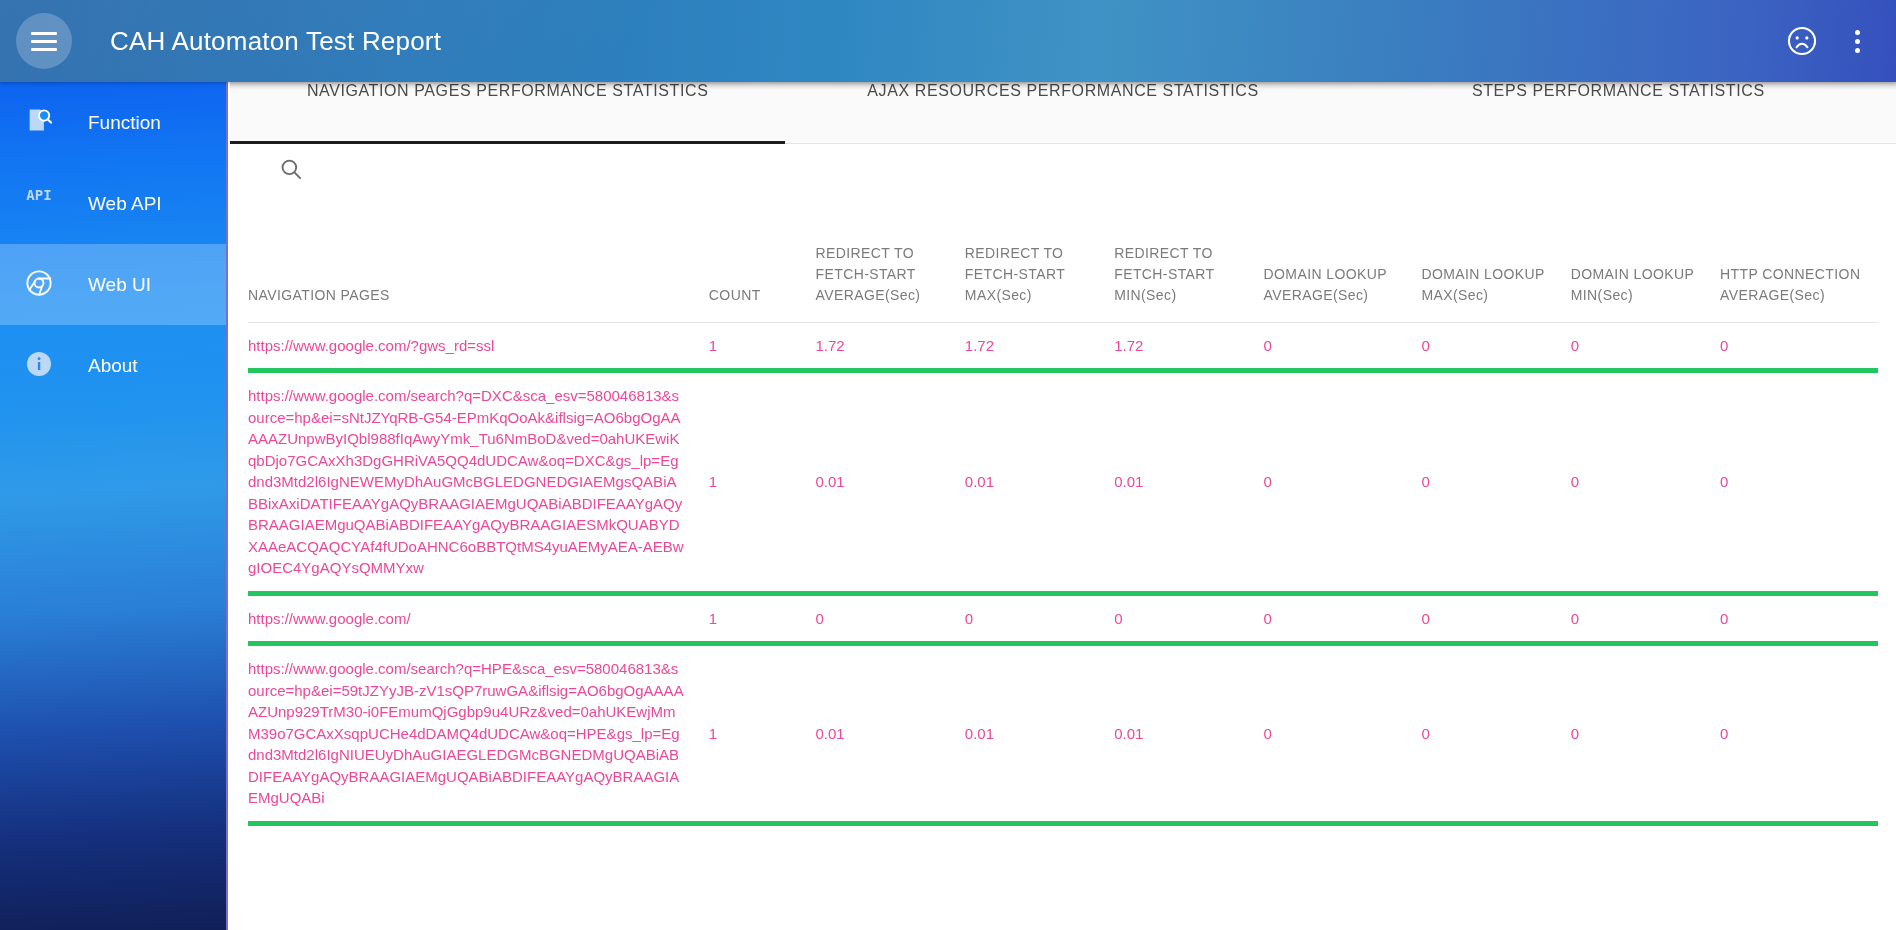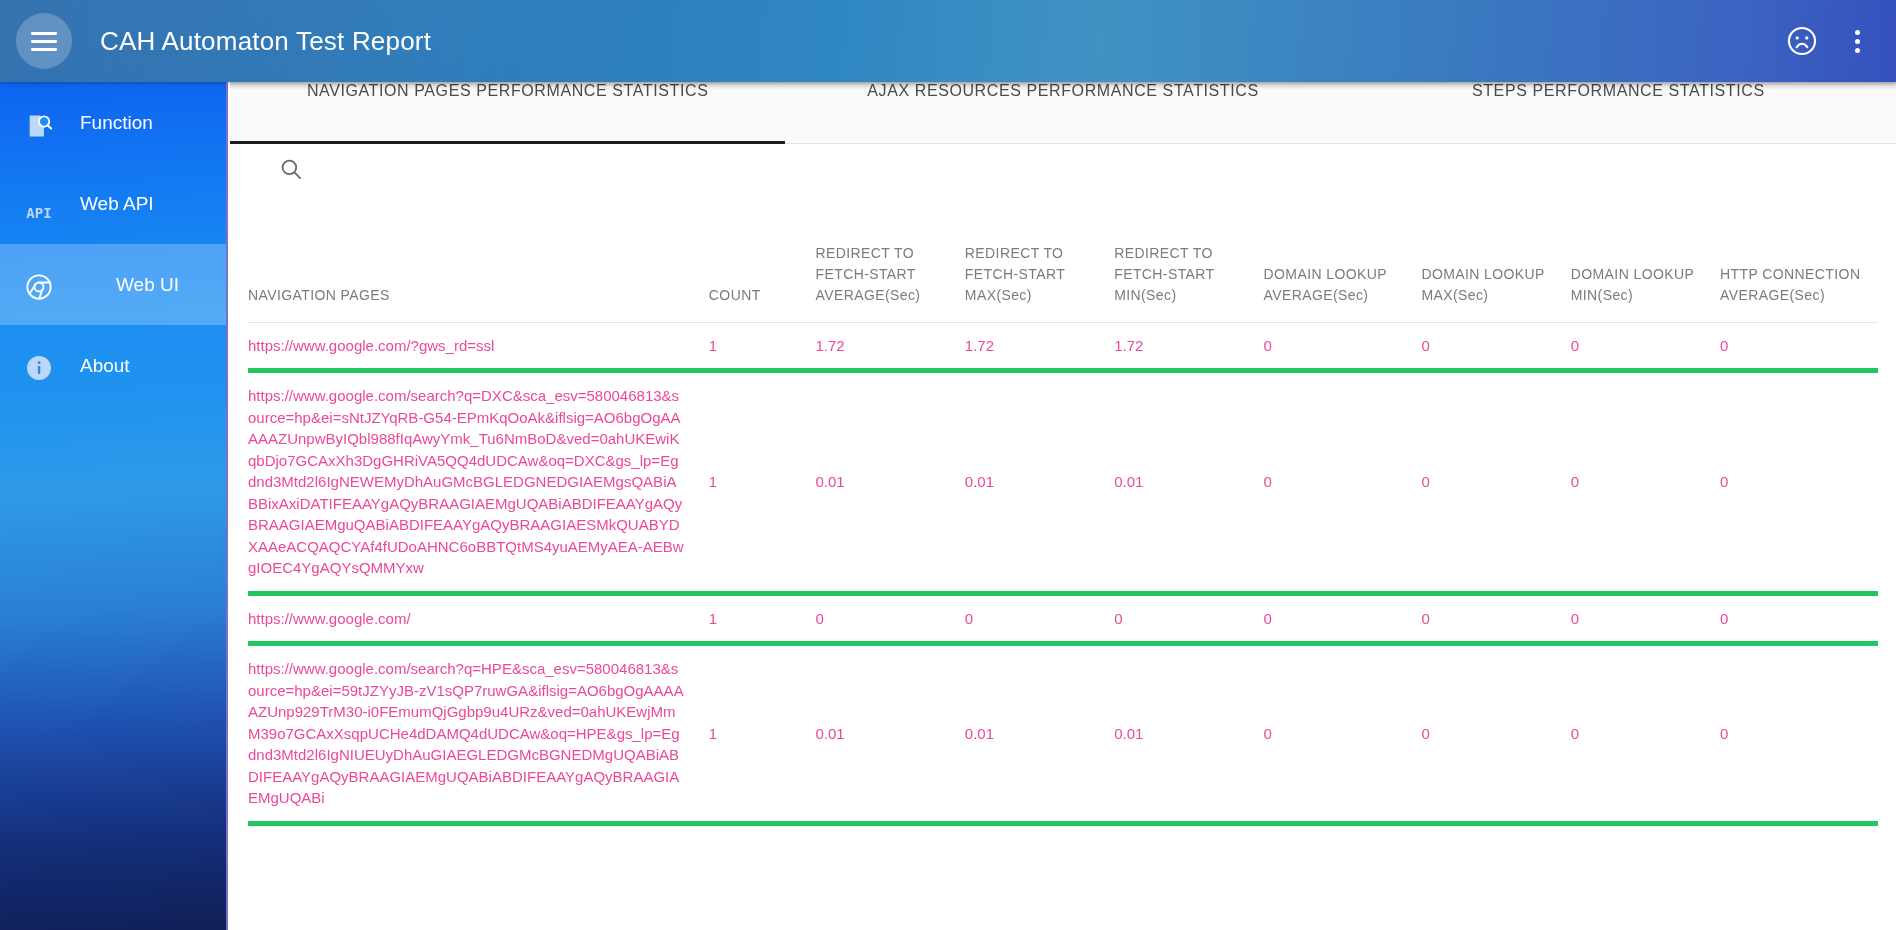--- a/index.html
+++ b/index.html
@@ -43,21 +43,21 @@
     cursor: pointer;
     flex: none;
   }
   #hamburger-btn .bar {
     width: 26px; height: 3px;
     background: #ffffff;
     border-radius: 1px;
     margin: 2.5px 0;
   }
   #app-title {
-    margin-left: 28px;
+    margin-left: 38px;
     color: #ffffff;
     font-size: 26px;
     letter-spacing: 0.2px;
     white-space: nowrap;
   }
   #topbar-actions {
     margin-left: auto;
     display: flex;
     align-items: center;
     gap: 26px;
@@ -89,26 +89,26 @@
   }
   .nav-item {
     height: 81px;
     display: flex;
     align-items: center;
     padding-left: 22px;
     cursor: pointer;
     color: #ffffff;
     position: relative;
   }
-  .nav-item.active { background: rgba(255,255,255,0.24); gap: 36px; }
+  .nav-item.active { background: rgba(255,255,255,0.24); }
   .nav-icon {
     width: 34px; height: 34px;
     flex: none;
-    display: flex; align-items: flex-end; justify-content: center;
-    margin-right: 24px;
+    display: flex; align-items: flex-start; justify-content: center;
+    margin-right: 32px;
   }
   .nav-label { font-size: 19px; color:#ffffff; white-space: nowrap; }
 
   
   .ic-dash { display:grid; grid-template-columns: 12px 14px; grid-template-rows: 11px 12px; gap:3px; }
   .ic-dash i { background:#bcd8f7; display:block; border-radius:1px; }
 
   
   .ic-api {
     font-family: "DejaVu Sans Mono", monospace;

